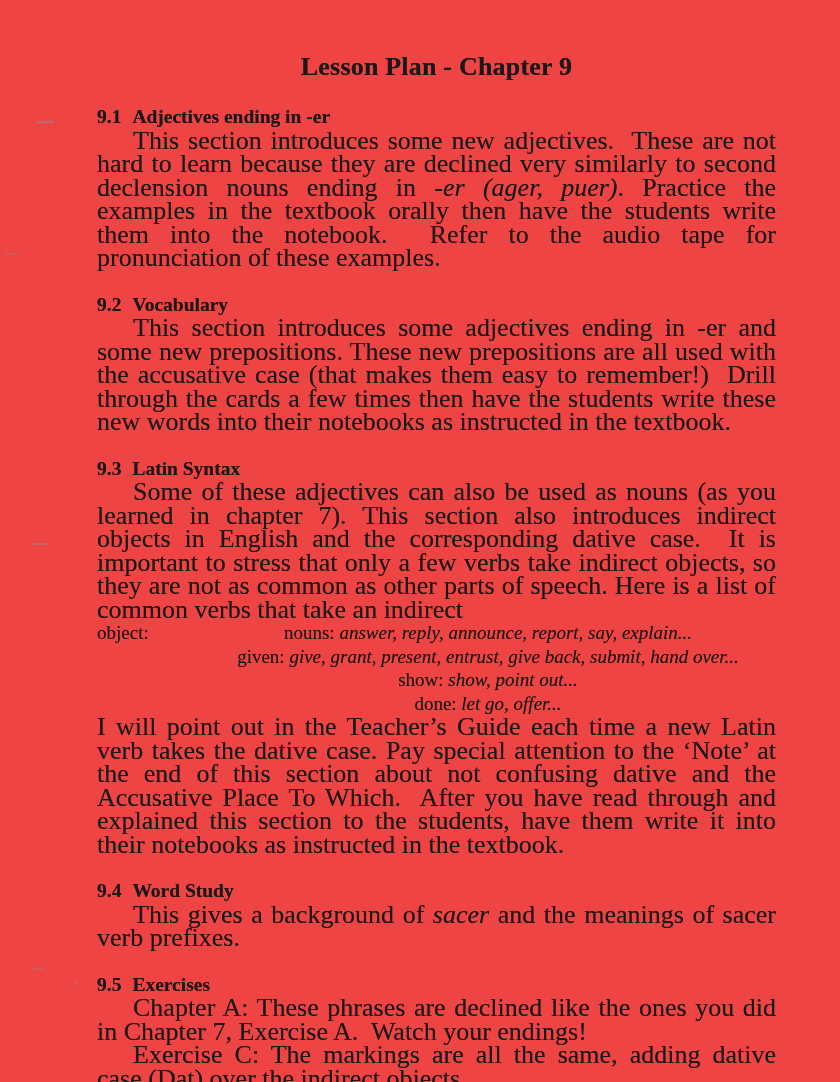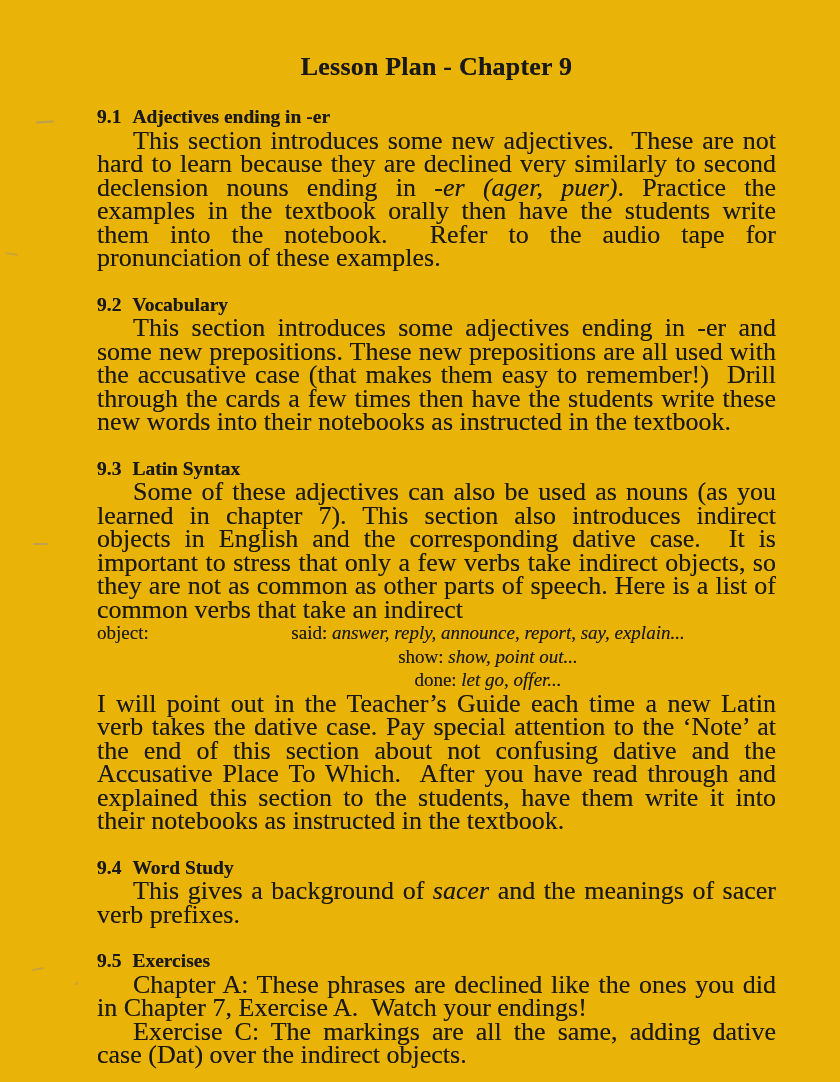--- a/index.html
+++ b/index.html
@@ -5,21 +5,21 @@
   html, body {
     margin: 0;
     padding: 0;
     background: #ffffff;
   }
   .page {
     position: relative;
     width: 840px;
     height: 1082px;
     box-sizing: border-box;
-    background: #eab308;
+    background: #ef4444;
     padding: 52px 64px 0 97px;
     font-family: "Liberation Serif", serif;
     color: #191919;
     overflow: hidden;
   }
   .title {
     font-size: 26px;
     line-height: 30px;
     font-weight: 700;
     text-align: center;
@@ -89,21 +89,24 @@
     <h2 class="sec-heading"><span class="sec-num">9.2</span><span>Vocabulary</span></h2>
     <p class="body indent"><span>This section introduces some adjectives ending in -er and some new prepositions. These new prepositions are all used with the accusative case (that makes them easy to remember!)&nbsp; Drill through the cards a few times then have the students write these new words into their notebooks as instructed in the textbook.</span></p>
   </section>
 
   <section>
     <h2 class="sec-heading"><span class="sec-num">9.3</span><span>Latin Syntax</span></h2>
     <p class="body indent"><span>Some of these adjectives can also be used as nouns (as you learned in chapter 7). This section also introduces indirect objects in English and the corresponding dative case.&nbsp; It is important to stress that only a few verbs take indirect objects, so they are not as common as other parts of speech. Here is a list of common verbs that take an indirect</span></p>
     <div class="verb-list">
       <div class="verb-row">
         <span class="verb-label">object:</span>
-        <span><span>said: </span><span class="i">answer, reply, announce, report, say, explain...</span></span>
+        <span><span>nouns: </span><span class="i">answer, reply, announce, report, say, explain...</span></span>
+      </div>
+      <div class="verb-row">
+        <span><span>given: </span><span class="i">give, grant, present, entrust, give back, submit, hand over...</span></span>
       </div>
       <div class="verb-row">
         <span><span>show: </span><span class="i">show, point out...</span></span>
       </div>
       <div class="verb-row">
         <span><span>done: </span><span class="i">let go, offer...</span></span>
       </div>
     </div>
     <p class="body"><span>I will point out in the Teacher’s Guide each time a new Latin verb takes the dative case. Pay special attention to the </span><span class="b">‘Note’</span><span> at the end of this section about not confusing dative and the Accusative Place To Which.&nbsp; After you have read through and explained this section to the students, have them write it into their notebooks as instructed in the text­book.</span></p>
   </section>

